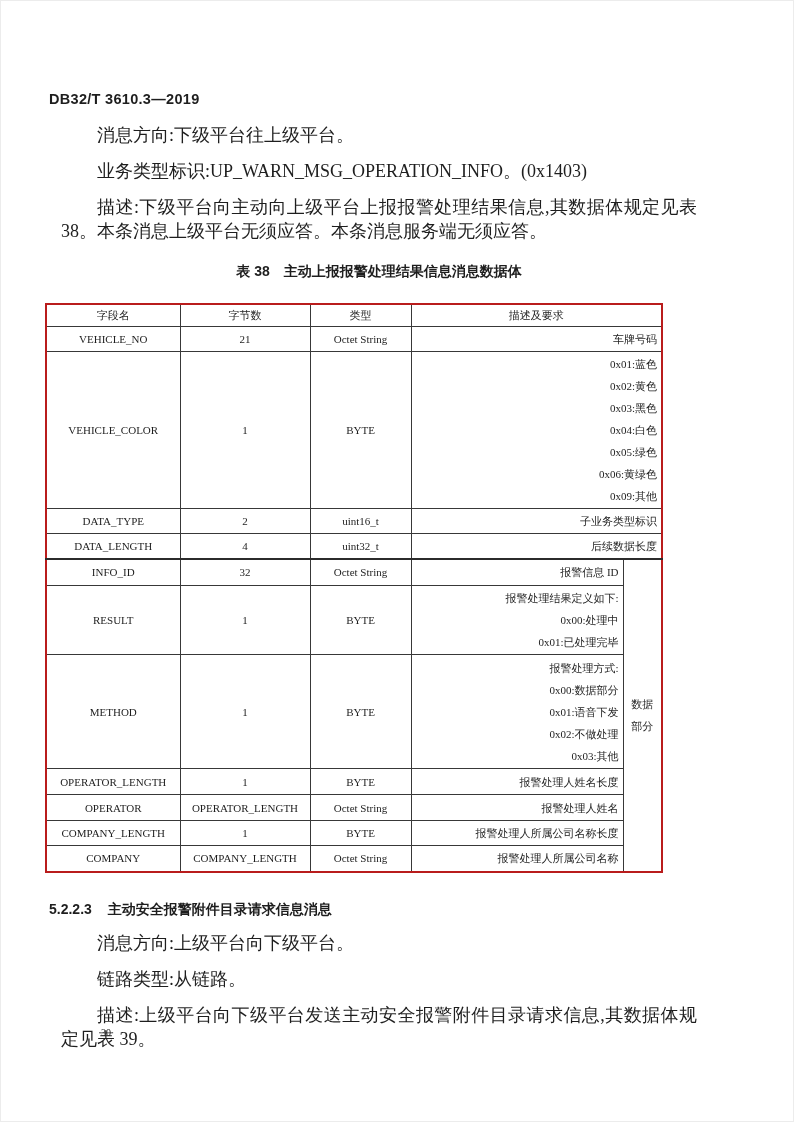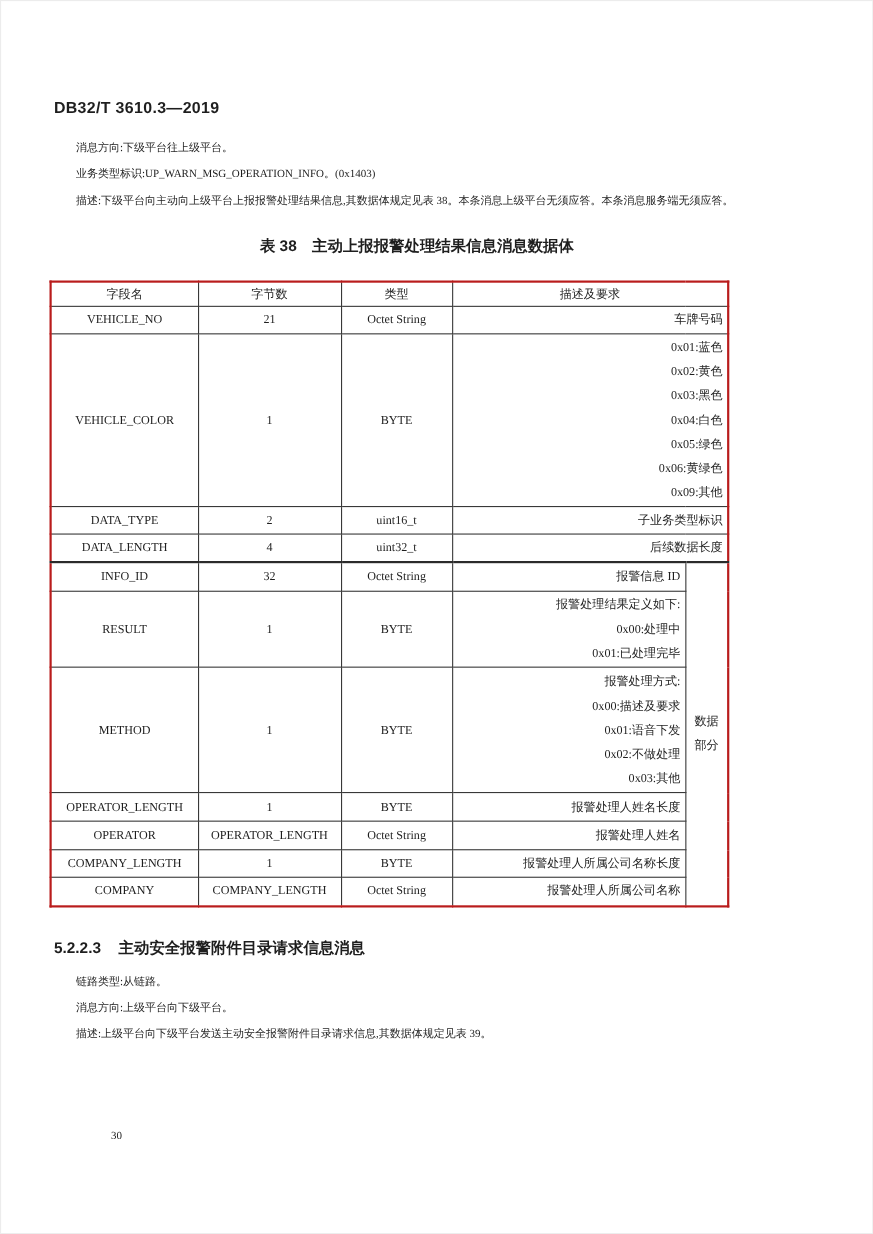--- a/index.html
+++ b/index.html
@@ -15,22 +15,22 @@
     overflow: hidden;
   }
   .doc-header {
     font-family: "Liberation Sans", sans-serif;
     font-weight: bold;
     font-size: 14.5px;
     letter-spacing: 0.3px;
     margin-bottom: 16px;
   }
   .body-text {
-    margin: 0;
-    font-size: 10px;
+    margin: 12px;
+    font-size: 18px;
     line-height: 24px;
     text-align: justify;
   }
   .indent { text-indent: 2em; }
   .table-caption {
     margin-top: 20px;
     margin-bottom: 22px;
     text-align: center;
     font-family: "Liberation Sans", sans-serif;
     font-weight: bold;
@@ -181,21 +181,21 @@
           <div class="desc-line">0x01:已处理完毕</div>
         </td>
       </tr>
 
       <tr class="h-r6">
         <td class="cell-center">METHOD</td>
         <td class="cell-center">1</td>
         <td class="cell-center">BYTE</td>
         <td class="cell-desc">
           <div class="desc-line">报警处理方式:</div>
-          <div class="desc-line">0x00:描述及要求</div>
+          <div class="desc-line">0x00:数据部分</div>
           <div class="desc-line">0x01:语音下发</div>
           <div class="desc-line">0x02:不做处理</div>
           <div class="desc-line">0x03:其他</div>
         </td>
       </tr>
 
       <tr class="h-r7">
         <td class="cell-center">OPERATOR_LENGTH</td>
         <td class="cell-center">1</td>
         <td class="cell-center">BYTE</td>
@@ -230,19 +230,19 @@
           <div class="desc-line">报警处理人所属公司名称</div>
         </td>
       </tr>
     </tbody>
   </table>
 
   <div class="section-heading">
     <span>5.2.2.3</span><span class="section-gap"></span><span>主动安全报警附件目录请求信息消息</span>
   </div>
 
+  <p class="body-text indent">消息方向:上级平台向下级平台。</p>
   <p class="body-text indent">链路类型:从链路。</p>
-  <p class="body-text indent">消息方向:上级平台向下级平台。</p>
   <p class="body-text indent">描述:上级平台向下级平台发送主动安全报警附件目录请求信息,其数据体规定见表 39。</p>
 
   <div class="page-number">30</div>
 
 </div>
 
 </body></html>

